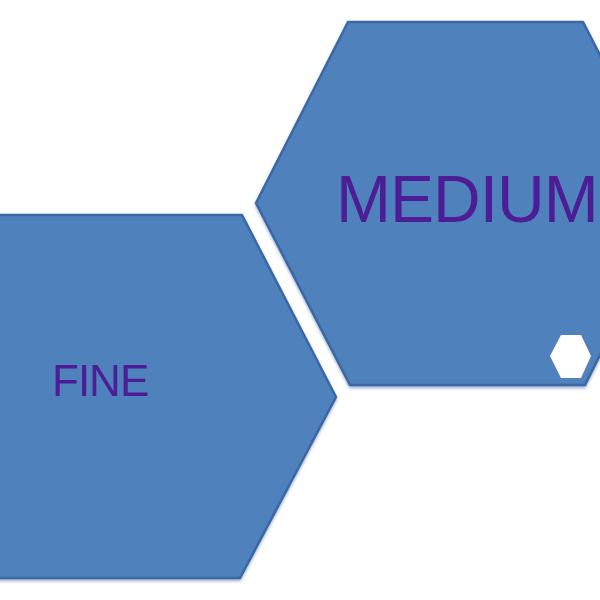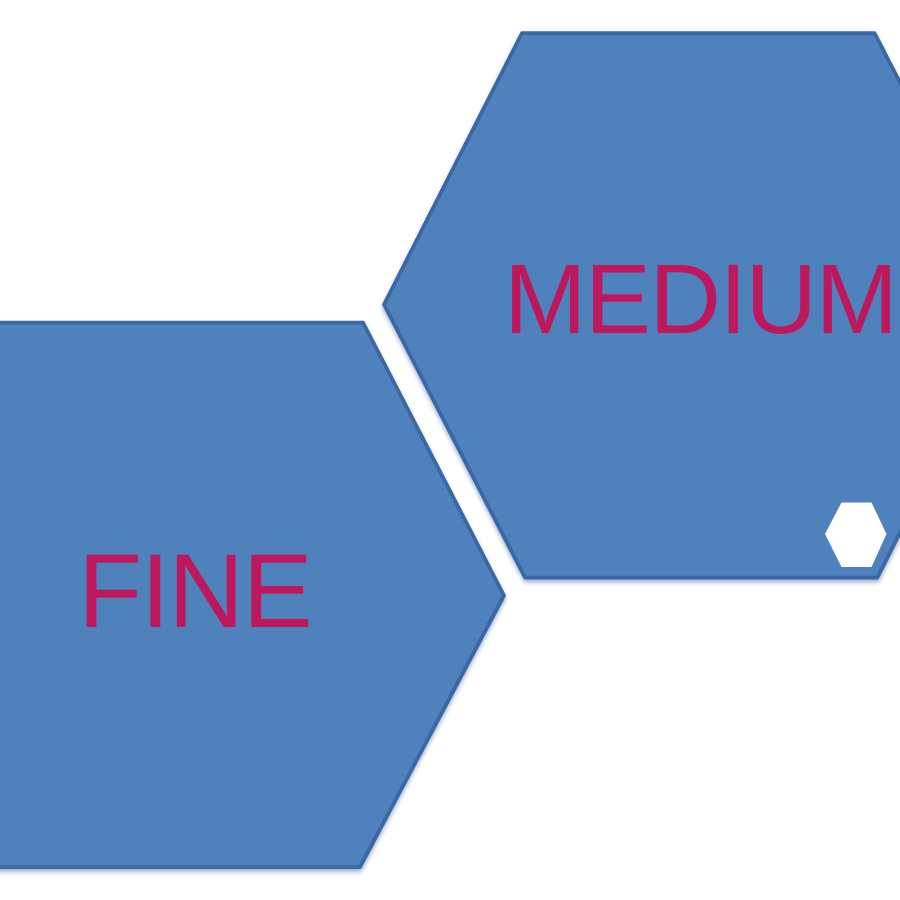--- a/index.html
+++ b/index.html
@@ -25,30 +25,30 @@
     stroke: #3a67a5;
     stroke-width: 2.5;
     stroke-linejoin: round;
     filter: drop-shadow(0px 2px 1.5px rgba(47, 84, 138, 0.45));
   }
   .hex-small {
     stroke: none;
   }
   .hex-label {
     position: absolute;
-    color: #be185d;
+    color: #4c1d95;
     line-height: 1;
     white-space: nowrap;
     letter-spacing: -1px;
     font-weight: 400;
   }
   .hex-label-fine {
     left: 52px;
     top: 359px;
-    font-size: 70px;
+    font-size: 44px;
   }
   .hex-label-medium {
     left: 336px;
     top: 166px;
     font-size: 66px;
   }
 </style>
 </head>
 <body>
 

